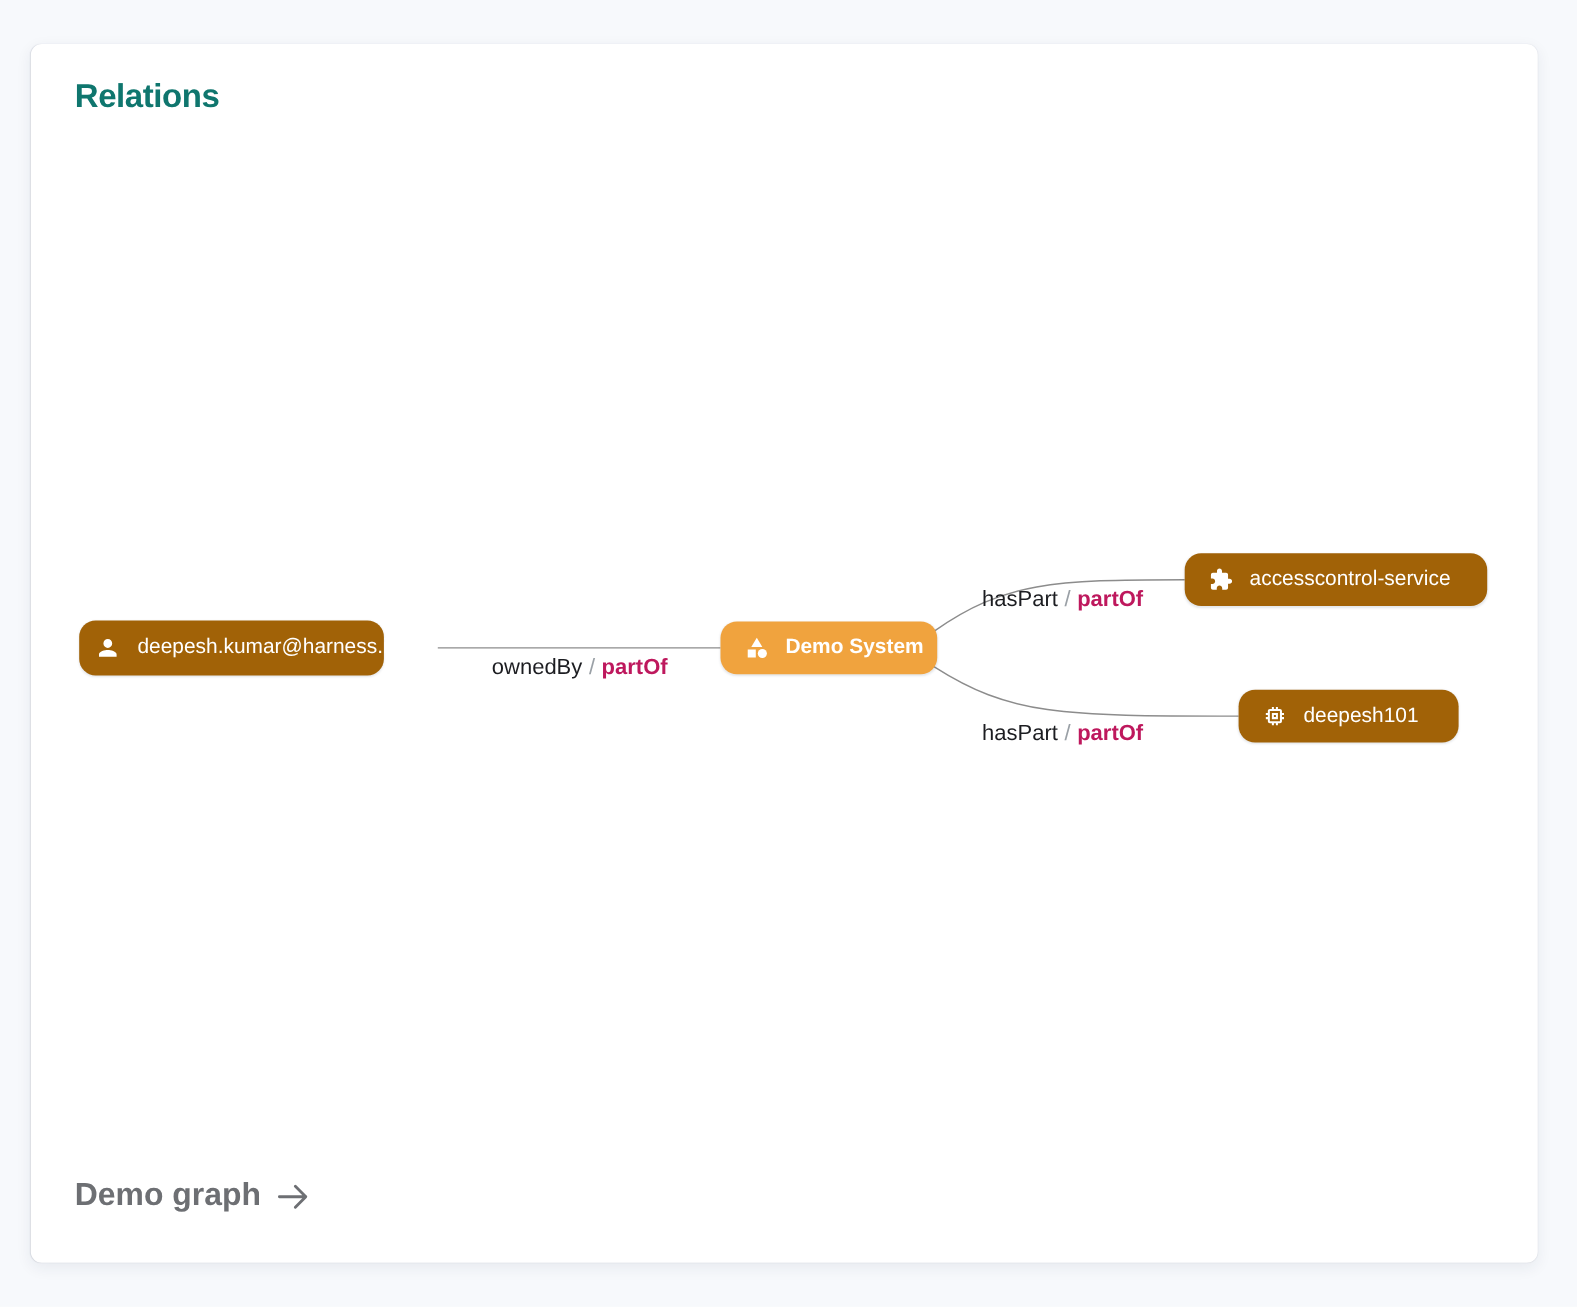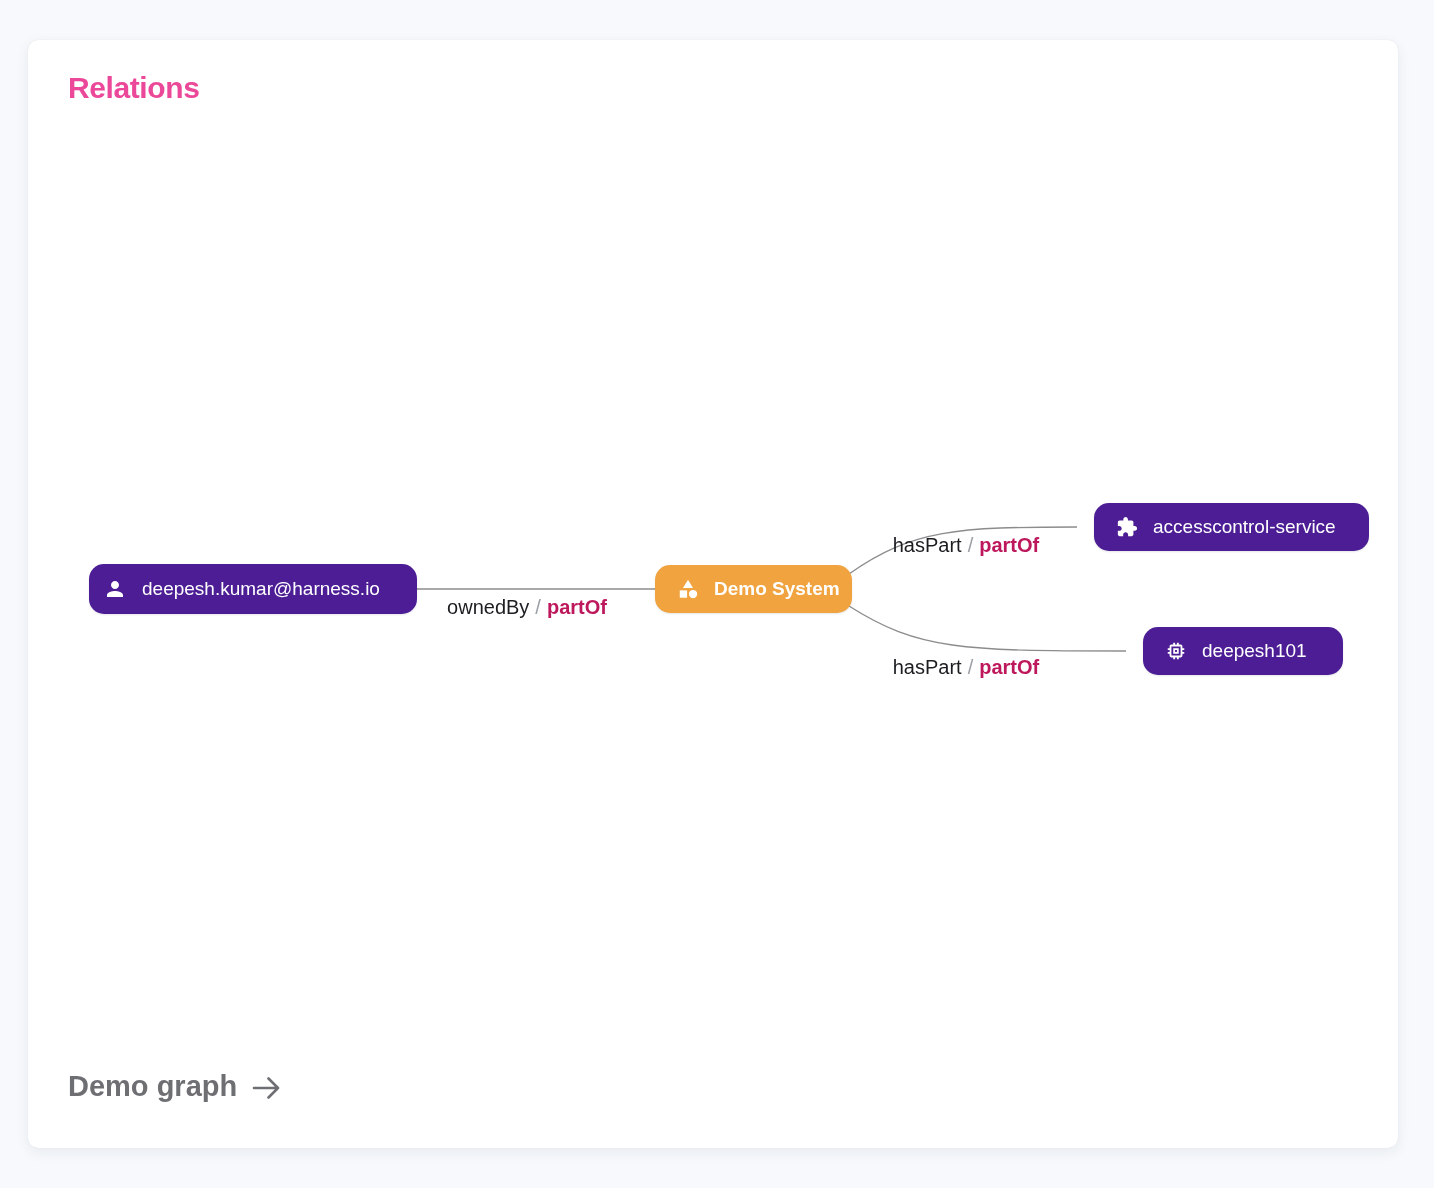--- a/index.html
+++ b/index.html
@@ -17,41 +17,41 @@
     background: #ffffff;
     border-radius: 10px;
     box-shadow: 0 4px 14px rgba(35,47,75,0.07), 0 0 1px rgba(35,47,75,0.14);
   }
   .card-title {
     position: absolute;
     left: 40px; top: 30px;
     font-size: 30px;
     line-height: 36px;
     font-weight: 700;
-    color: #ec4899;
+    color: #0f766e;
     letter-spacing: -0.4px;
   }
   .edges-svg {
     position: absolute;
     left: 0; top: 0;
     width: 1370px; height: 1108px;
     pointer-events: none;
   }
   .node {
     position: absolute;
     display: flex;
     align-items: center;
     gap: 15px;
     padding: 0 22px;
     border-radius: 15px;
     color: #ffffff;
     cursor: pointer;
     box-shadow: 0 1px 2px rgba(35,47,75,0.12);
   }
-  .node-blue   { background: #4c1d95; margin-left: 17px; }
+  .node-blue   { background: #a16207; }
   .node-orange { background: #F0A33E; }
   .node-label {
     font-size: 19px;
     white-space: nowrap;
   }
   .node-blue .node-label { font-weight: 500; }
   .node-orange .node-label { font-weight: 700; }
   .node-icon { display: block; flex: 0 0 auto; }
   .edge-label {
     position: absolute;
@@ -81,21 +81,21 @@
 <div class="card">
 
   <div class="card-title">Relations</div>
 
   <svg class="edges-svg" viewBox="0 0 1370 1108" fill="none" xmlns="http://www.w3.org/2000/svg">
     <path d="M 370 549 L 627 549" stroke="#8C8C8C" stroke-width="1.3"></path>
     <path d="M 821 534 C 885 489 930 487 1049 487" stroke="#8C8C8C" stroke-width="1.3"></path>
     <path d="M 821 566 C 890 610 935 611 1098 611" stroke="#8C8C8C" stroke-width="1.3"></path>
   </svg>
 
-  <div class="node node-blue" style="left:44px; top:524px; width:328px; height:50px;padding-left:14px;">
+  <div class="node node-blue" style="left:44px; top:524px; width:277px; height:50px;padding-left:14px;">
     <svg class="node-icon" width="24" height="24" viewBox="0 0 24 24" fill="#ffffff" xmlns="http://www.w3.org/2000/svg">
       <path d="M12 12c2.21 0 4-1.79 4-4s-1.79-4-4-4-4 1.79-4 4 1.79 4 4 4zm0 2c-2.67 0-8 1.34-8 4v2h16v-2c0-2.66-5.33-4-8-4z"></path>
     </svg>
     <span class="node-label">deepesh.kumar@harness.io</span>
   </div>
 
   <div class="node node-orange" style="left:627px; top:525px; width:197px; height:48px;justify-content:space-between;">
     <svg class="node-icon" width="22" height="22" viewBox="0 0 24 24" fill="#ffffff" xmlns="http://www.w3.org/2000/svg">
       <path d="M12 2 6.5 11h11z"></path>
       <circle cx="17.5" cy="17.5" r="4.5"></circle>

